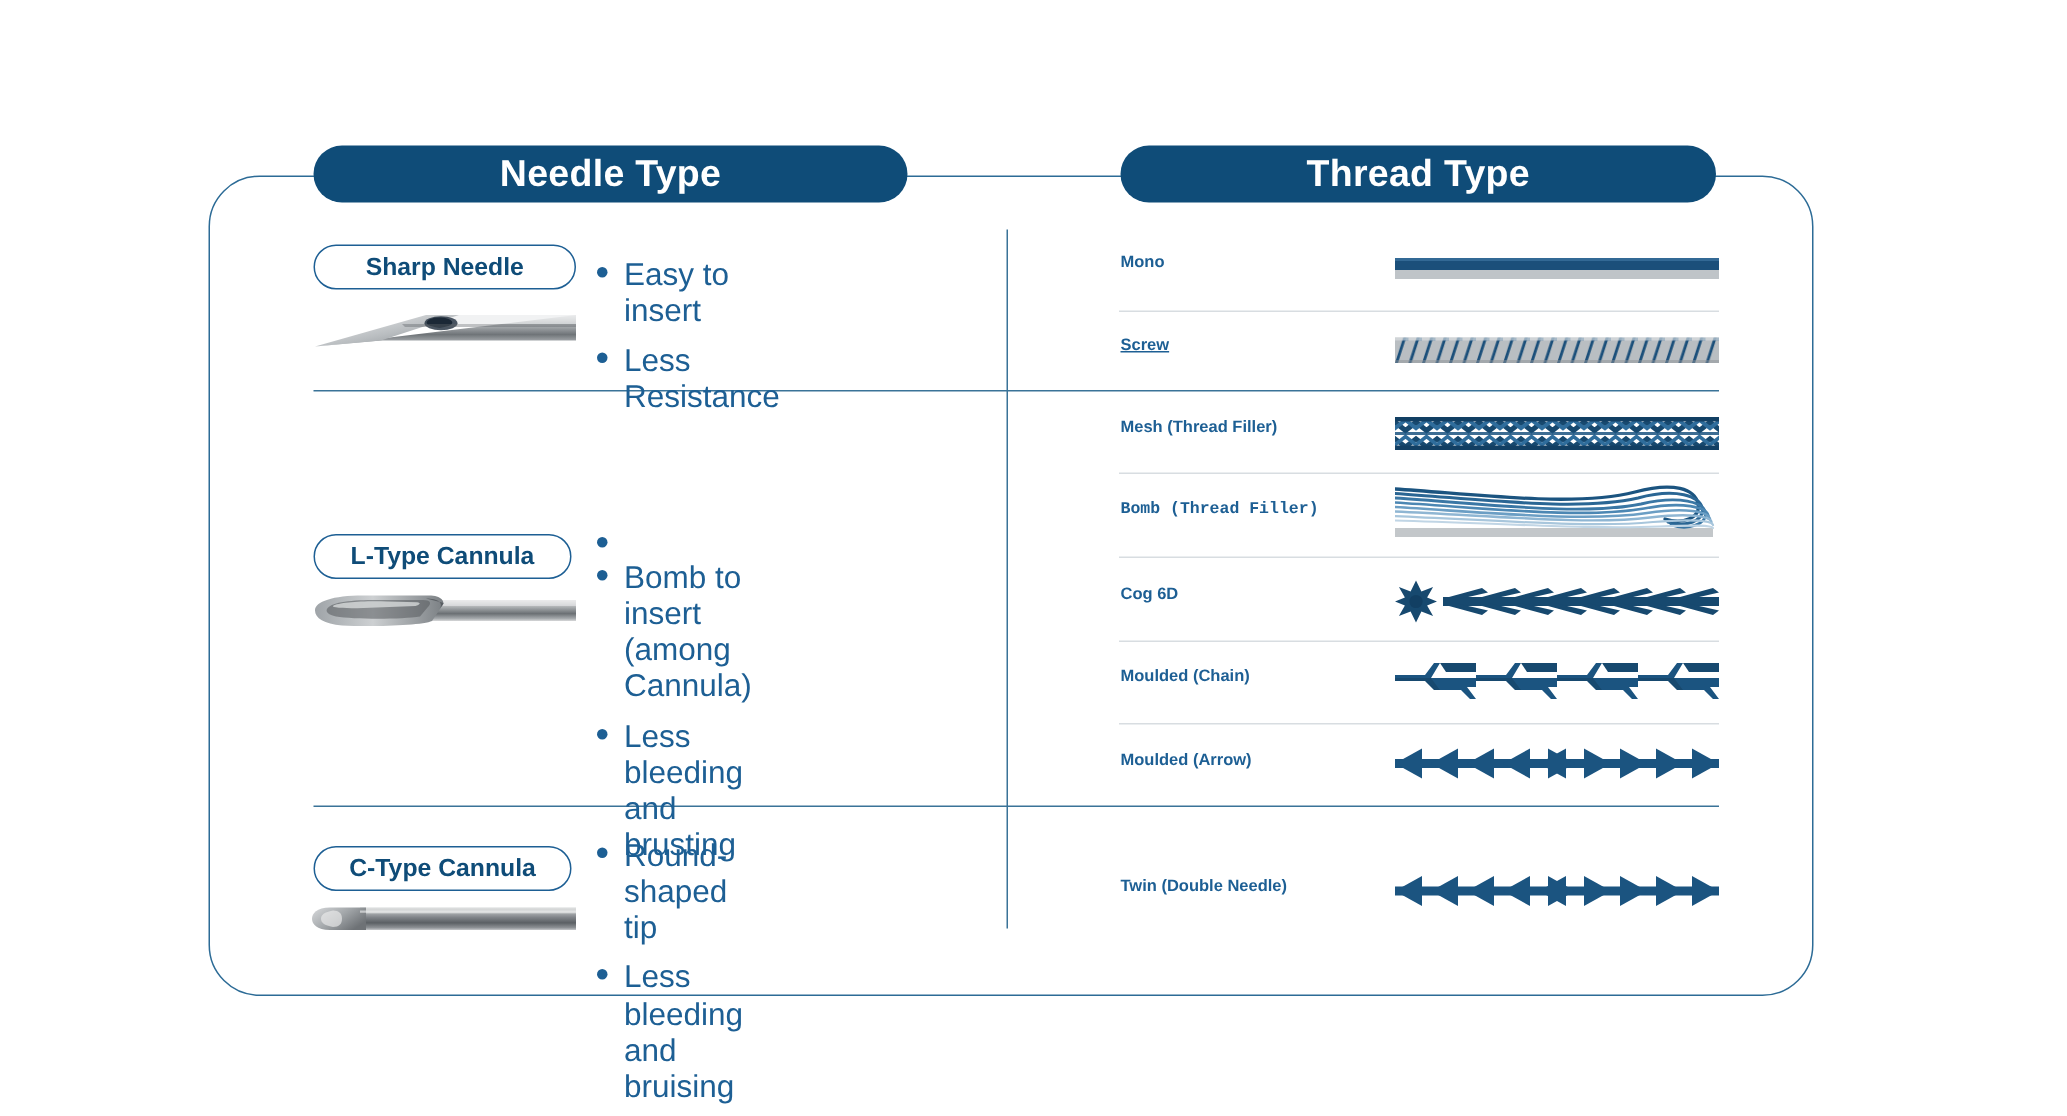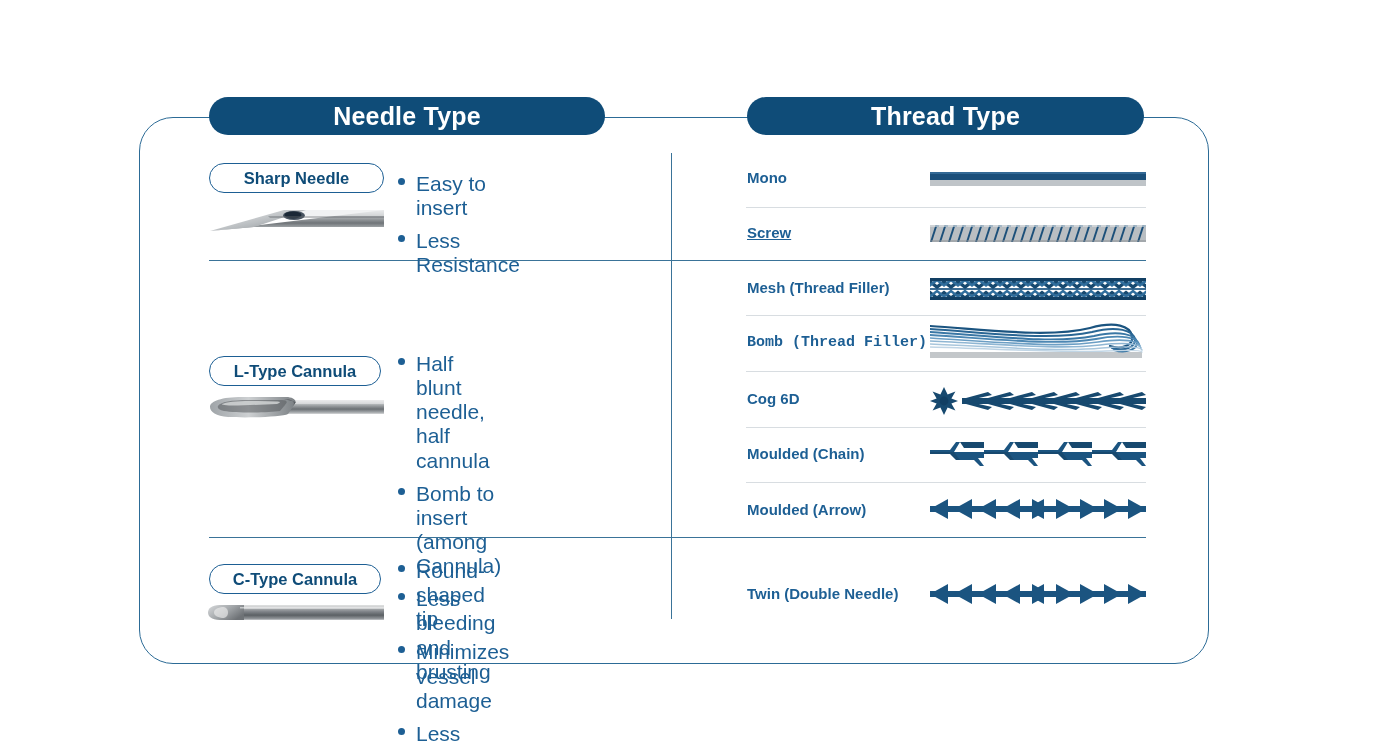--- a/index.html
+++ b/index.html
@@ -52,21 +52,21 @@
     color:#1d5f94;font-size:21px;line-height:1.15;
   }
   .bullet .dot{
     width:7px;height:7px;border-radius:50%;background:#1d5f94;
     margin-right:11px;margin-top:6px;flex:0 0 auto;
   }
 
   
   .thread-row{position:absolute;z-index:3;}
   .thread-label{
-    position:absolute;left:747px;color:#1d5f94;font-size:15px;font-weight:600;
+    position:absolute;left:747px;color:#1d5f94;font-size:11px;font-weight:600;
     white-space:nowrap;
     text-align:right;
   }
   .thread-art{position:absolute;}
 </style>
 </head>
 <body>
 
 <div class="stage">
 
@@ -148,21 +148,20 @@
         <path d="M70 8 L176 8 L176 12 L70 12 Z" fill="#e9eaeb" opacity=".6"></path>
         <path d="M2 15 C2 9, 14 5, 34 5 L78 5 C86 5, 90 9, 86 13 L80 22 C74 25, 40 26, 20 25 C8 24, 2 20, 2 15 Z" fill="url(#scoopB)"></path>
         <path d="M10 14 C12 10, 24 8, 40 8 L74 8 C79 8, 80 10, 77 13 L72 19 C60 21, 28 21, 16 19 C11 18, 9 16, 10 14 Z" fill="#55595d" opacity=".55"></path>
         <path d="M14 12 C18 9.5, 34 8.5, 50 9 L70 9.5 C73 10, 72 11, 69 12 L30 13.5 C20 13.5, 13 13, 14 12 Z" fill="#e3e5e6" opacity=".7"></path>
         <path d="M76 7 C84 7, 88 10, 85 14 L82 18 L88 10 Z" fill="#3f4449" opacity=".6"></path>
       </svg>
     </div>
     <div class="bullets" style="left:398px;top:352px;">
       <div class="bullet">
         <span class="dot"></span>
-        <span>Half blunt needle, half cannula</span>
       </div>
       <div class="bullet">
         <span class="dot"></span>
         <span>Bomb to insert (among Cannula)</span>
       </div>
       <div class="bullet">
         <span class="dot"></span>
         <span>Less bleeding and brusting</span>
       </div>
     </div>
@@ -191,24 +190,20 @@
         <path d="M32 7 L176 7 L176 11 L32 11 Z" fill="#dcdedf" opacity=".55"></path>
         <path d="M36 22 L12 22 C3 22, 0 18, 0 14.5 C0 11, 3 7, 12 7 L36 7 Z" fill="url(#tipC)"></path>
         <path d="M14 9 C8 10, 6 12, 6 14.5 C6 17, 8 19, 14 20 C18 20, 20 18, 20 14.5 C20 11, 18 9, 14 9 Z" fill="#eceded" opacity=".65"></path>
         <path d="M32 9 L176 9 L176 10.5 L32 10.5 Z" fill="#f0f1f1" opacity=".6"></path>
       </svg>
     </div>
     <div class="bullets" style="left:398px;top:559px;">
       <div class="bullet">
         <span class="dot"></span>
         <span>Round-shaped tip</span>
-      </div>
-      <div class="bullet">
-        <span class="dot"></span>
-        <span>Minimizes vessel damage</span>
       </div>
       <div class="bullet">
         <span class="dot"></span>
         <span>Less bleeding and bruising</span>
       </div>
     </div>
   </div>
 
   <div class="thread-row">
     <div class="thread-label" style="top:169px;">Mono</div>

